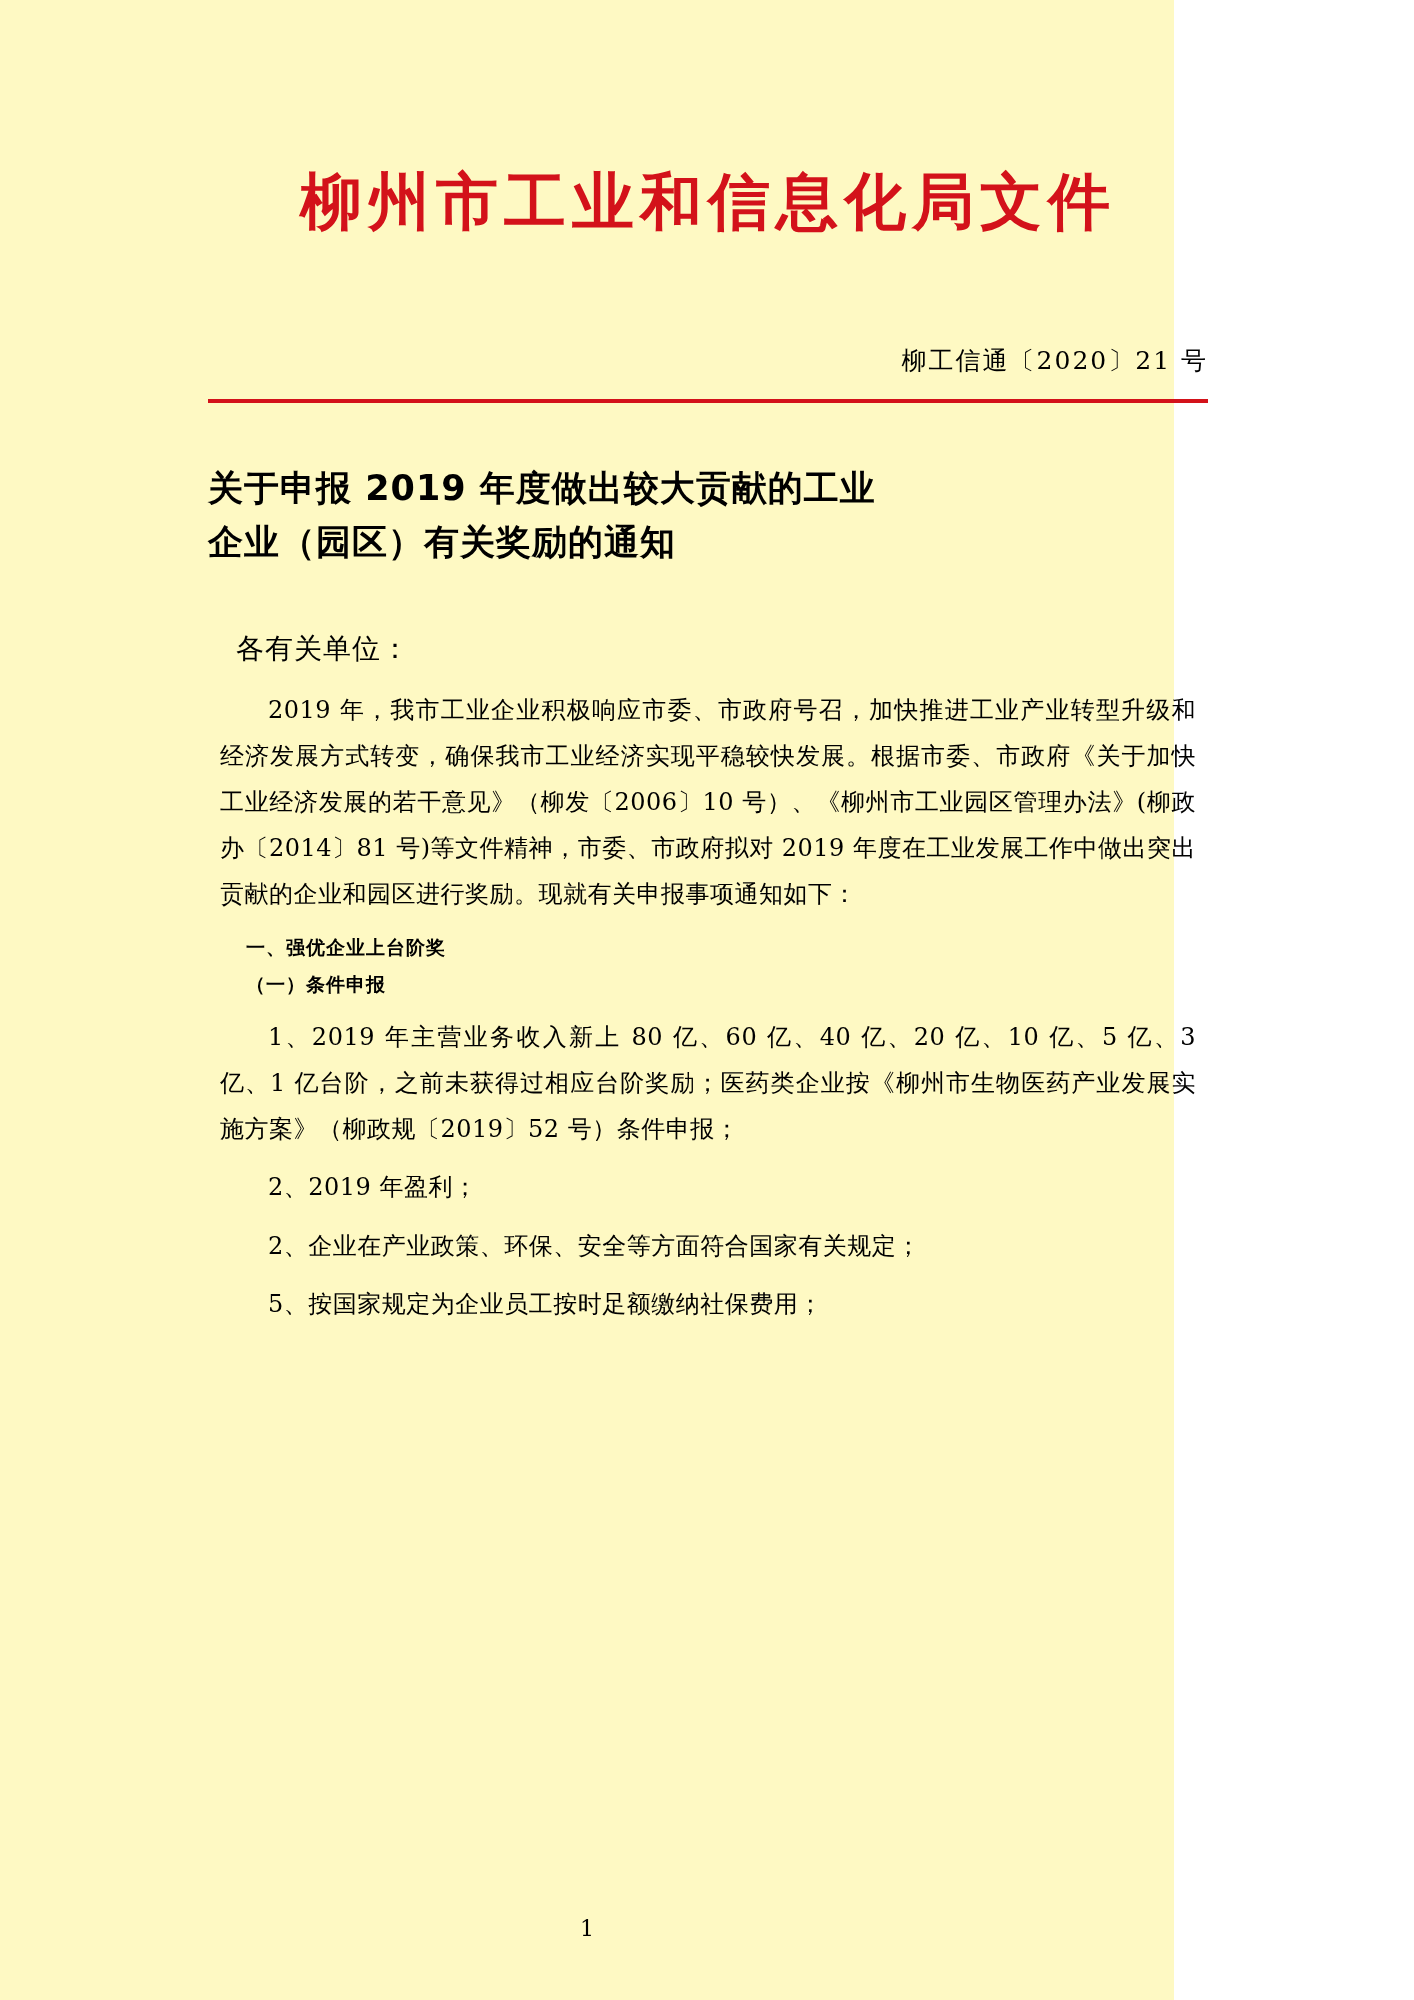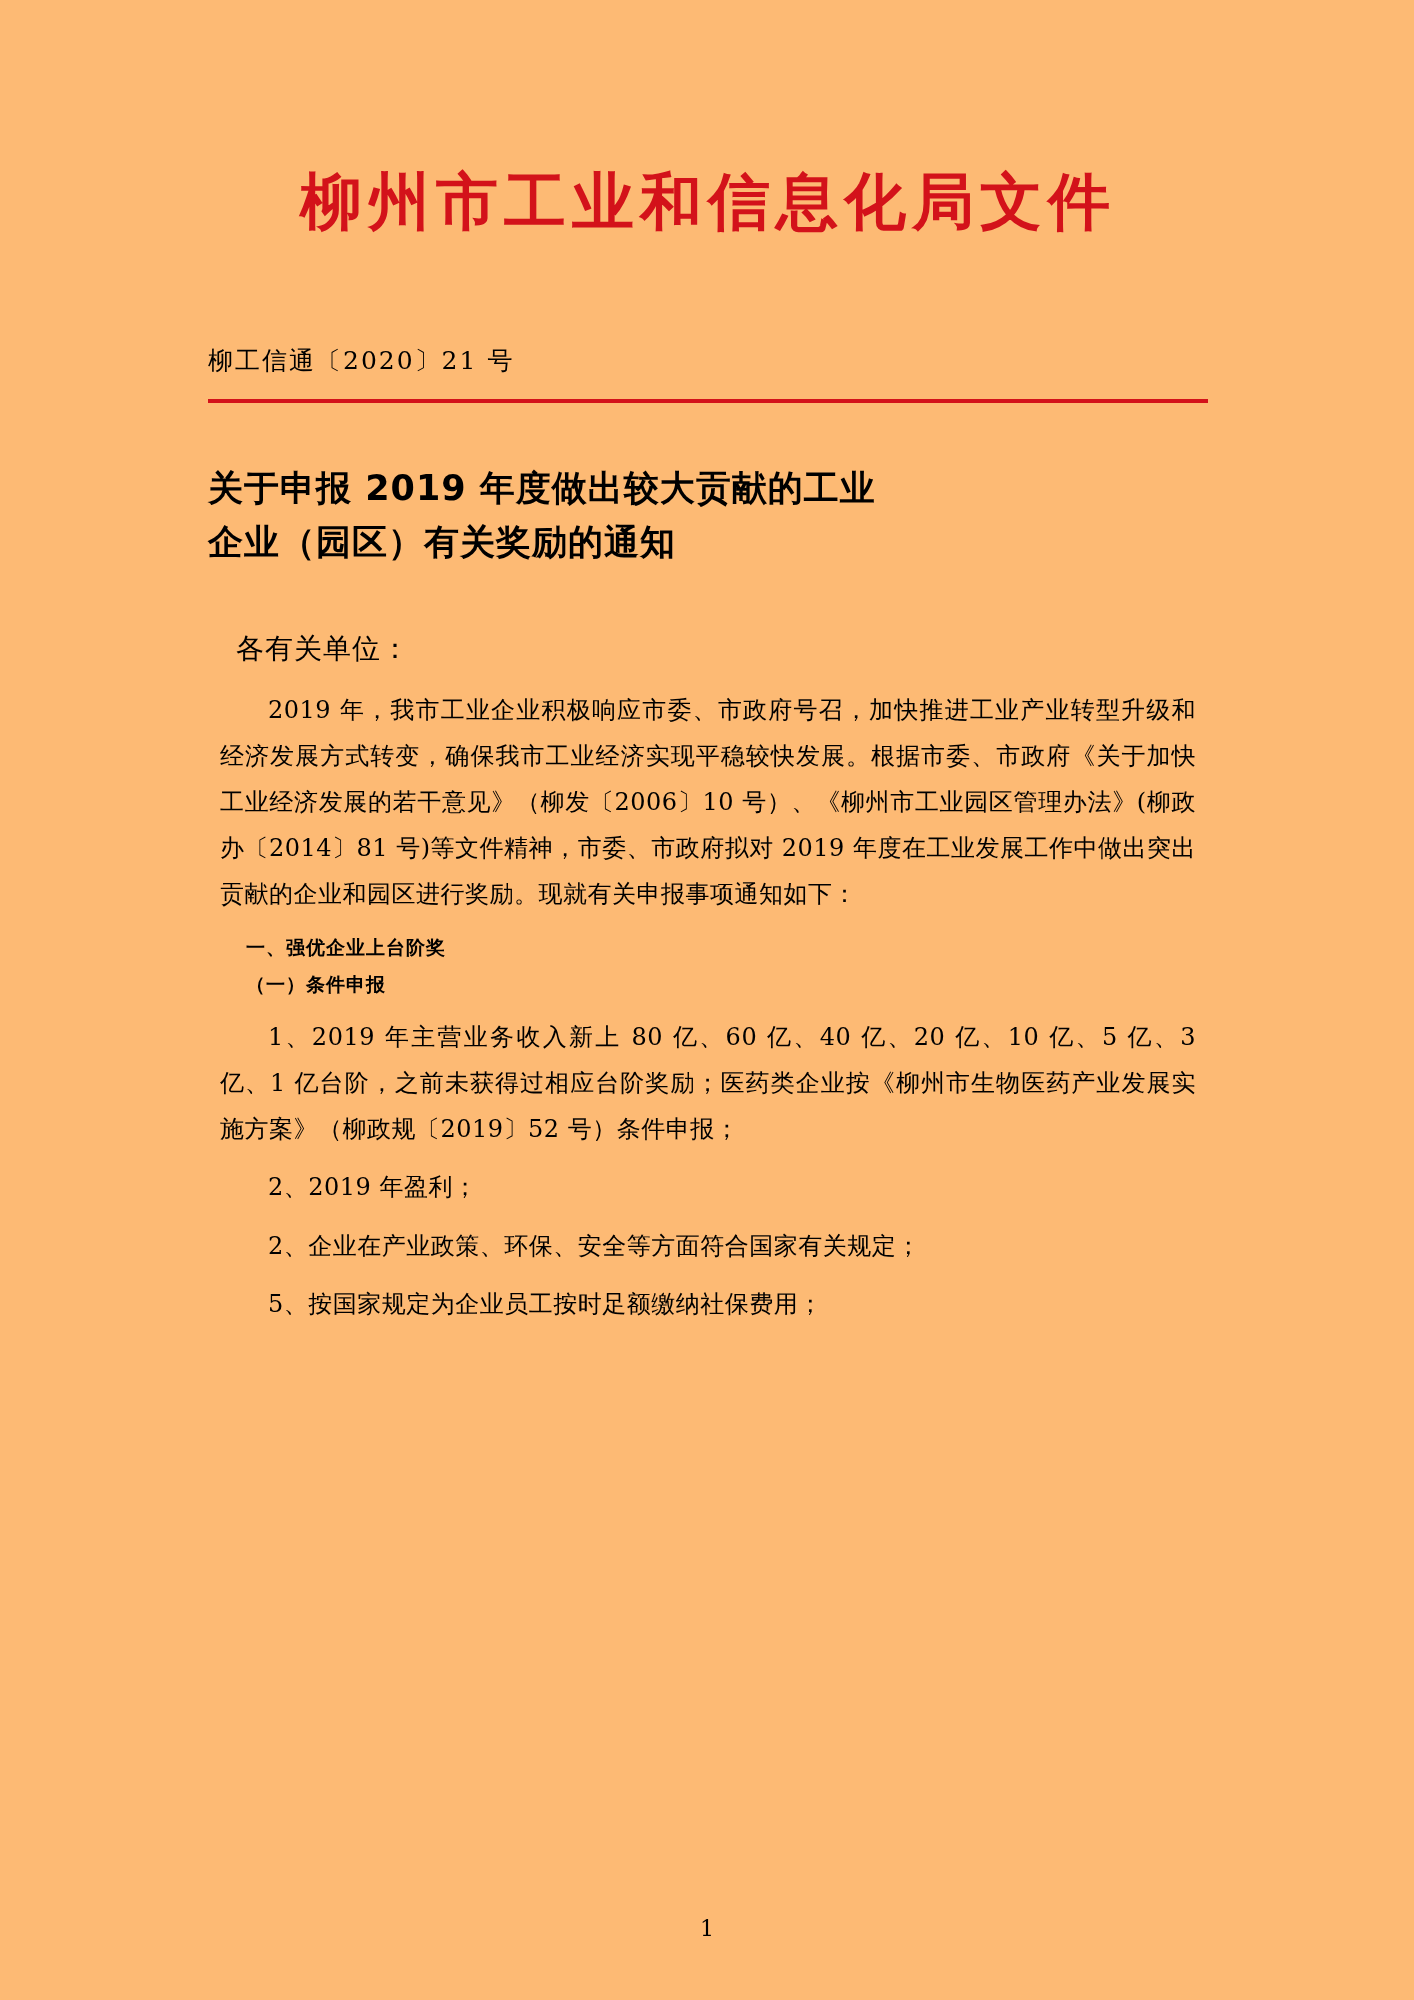--- a/index.html
+++ b/index.html
@@ -9,23 +9,23 @@
   }
   body {
     width: 1414px;
     height: 2000px;
     font-family: "DejaVu Serif", "Liberation Serif", serif;
     color: #000000;
     overflow: hidden;
   }
   .page {
     position: relative;
-    width: 1414px;
+    width: 1174px;
     height: 2000px;
-    background: #fdba74;
+    background: #fef9c3;
     box-sizing: border-box;
   }
   .doc-body {
     position: absolute;
     left: 208px;
     top: 0;
     width: 1000px;
   }
 
   
@@ -37,21 +37,21 @@
     font-weight: bold;
     font-size: 62px;
     letter-spacing: 6px;
     line-height: 1.1;
     white-space: nowrap;
   }
 
   
   .doc-number {
     margin-top: 108px;
-    text-align: left;
+    text-align: right;
     font-size: 25px;
     letter-spacing: 2px;
     font-family: "DejaVu Serif", "Liberation Serif", serif;
   }
 
   
   .red-rule {
     margin-top: 22px;
     height: 4px;
     background: #d3121a;

